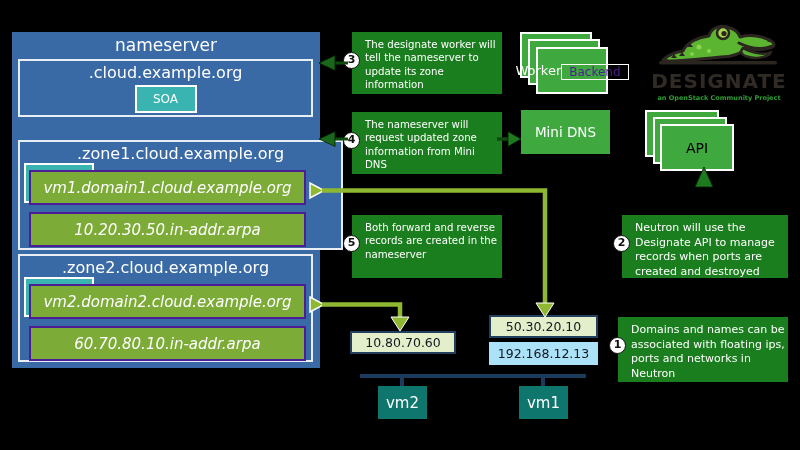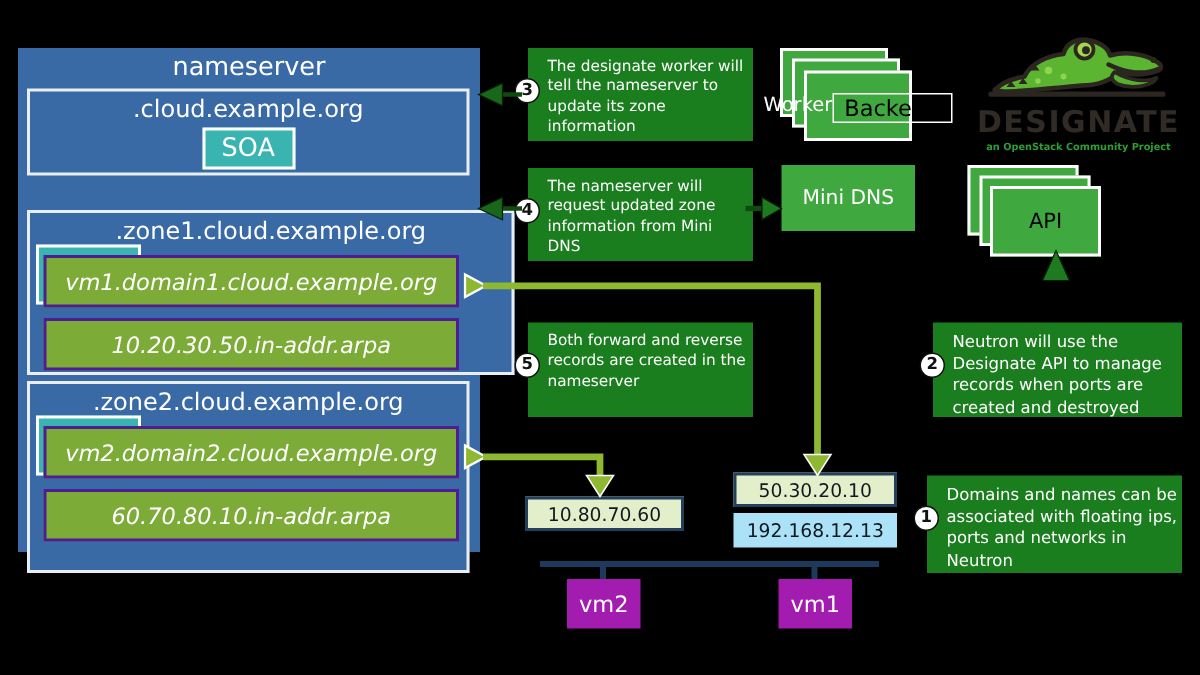--- a/index.html
+++ b/index.html
@@ -9,24 +9,24 @@
   }
   .abs{position:absolute;}
   
   #ns-panel{left:12px;top:32px;width:308px;height:336px;background:#3a6aa6;}
   .panel-title{left:0;top:3px;width:100%;text-align:center;color:#fff;font-size:17px;}
   .zone{border:2px solid #e9eef5;background:#3a6aa6;box-sizing:border-box;}
   #root-zone{left:6px;top:27px;width:295px;height:58px;}
   .zone-label{width:100%;text-align:center;color:#fff;font-size:16px;margin-top:2px;}
   .soa-box{
     width:58px;height:24px;margin:3px auto 16px;background:#3ab4b0;border:2px solid #fff;
-    display:flex;align-items:center;justify-content:center;color:#fff;font-size:17px;
+    display:flex;align-items:center;justify-content:center;color:#fff;font-size:12px;
   }
   #zone1{left:6px;top:108px;width:325px;height:110px;}
-  #zone2{left:6px;top:222px;width:295px;height:128px;}
+  #zone2{left:6px;top:222px;width:295px;height:108px;}
   .teal-card{left:4px;top:21px;width:70px;height:40px;background:#3ab4b0;border:2px solid #fff;box-sizing:border-box;}
   .record{
     left:9px;width:277px;height:35px;background:#7cab38;border:2px solid #4c1d95;box-sizing:border-box;
     display:flex;align-items:center;justify-content:center;color:#fff;font-size:15px;white-space:nowrap;font-style:italic;
   }
   .record.fwd{top:28px;}
   .record.rev{top:70px;}
   
   .note{
     background:#1b7e1e;color:#fff;box-sizing:border-box;
@@ -43,21 +43,21 @@
     display:flex;align-items:center;justify-content:center;
     color:#111;font-size:11px;font-weight:bold;
   }
   
   .stack-card{background:#3fa83f;border:2px solid #fff;box-sizing:border-box;}
   #worker-stack{left:520px;top:32px;width:92px;height:64px;}
   #worker-stack .c1{left:0;top:0;width:72px;height:46px;}
   #worker-stack .c2{left:8px;top:7px;width:72px;height:46px;}
   #worker-stack .front{left:16px;top:15px;width:72px;height:47px;display:flex;flex-direction:row;align-items:center;justify-content:center;}
   .worker-label{color:#fff;font-size:13px;}
-  .backend-box{border:1.5px solid #fff;color:#000000;font-size:15px;padding:0 7px;margin-top:2px;}
+  .backend-box{border:1.5px solid #fff;color:#4c1d95;font-size:12px;padding:0 7px;margin-top:2px;}
   #minidns{left:521px;top:110px;width:89px;height:44px;background:#3fa83f;
     display:flex;align-items:center;justify-content:center;color:#fff;font-size:13.5px;}
   #api-stack{left:645px;top:110px;width:92px;height:62px;}
   #api-stack .c1{left:0;top:0;width:74px;height:47px;}
   #api-stack .c2{left:8px;top:7px;width:74px;height:47px;}
   #api-stack .front{left:15px;top:14px;width:74px;height:47px;display:flex;align-items:center;justify-content:center;color:#000000;font-size:14px;}
   
   #logo{left:648px;top:15px;width:142px;text-align:center;}
   #logo .croc{margin:0 auto;}
   .logo-title{font-size:20px;font-weight:bold;color:#312b26;letter-spacing:1px;margin-top:-2px;}
@@ -68,21 +68,21 @@
     font-size:12.5px;color:#101820;
   }
   #ip-vm2{left:350px;top:331px;width:106px;height:23px;background:#e3efca;border:2px solid #22405e;}
   #ip-vm1{left:489px;top:315px;width:109px;height:23px;background:#e3efca;border:2px solid #22405e;}
   #fixed-ip{left:489px;top:342px;width:109px;height:23px;background:#abe2f8;}
   #bus{left:360px;top:374px;width:226px;height:4px;background:#1b3a5c;}
   .bus-stub{width:4px;height:9px;background:#1b3a5c;top:378px;}
   #stub-vm2{left:400px;}
   #stub-vm1{left:541px;}
   .vm-box{
-    width:49px;height:33px;background:#a21caf;display:flex;align-items:center;justify-content:center;
+    width:49px;height:33px;background:#0f766e;display:flex;align-items:center;justify-content:center;
     color:#fff;font-size:15px;
   }
   #vm2{left:378px;top:386px;}
   #vm1{left:519px;top:386px;}
   
   #arrows{left:0;top:0;width:800px;height:450px;pointer-events:none;z-index:6;}
 </style>
 </head>
 <body>
 

